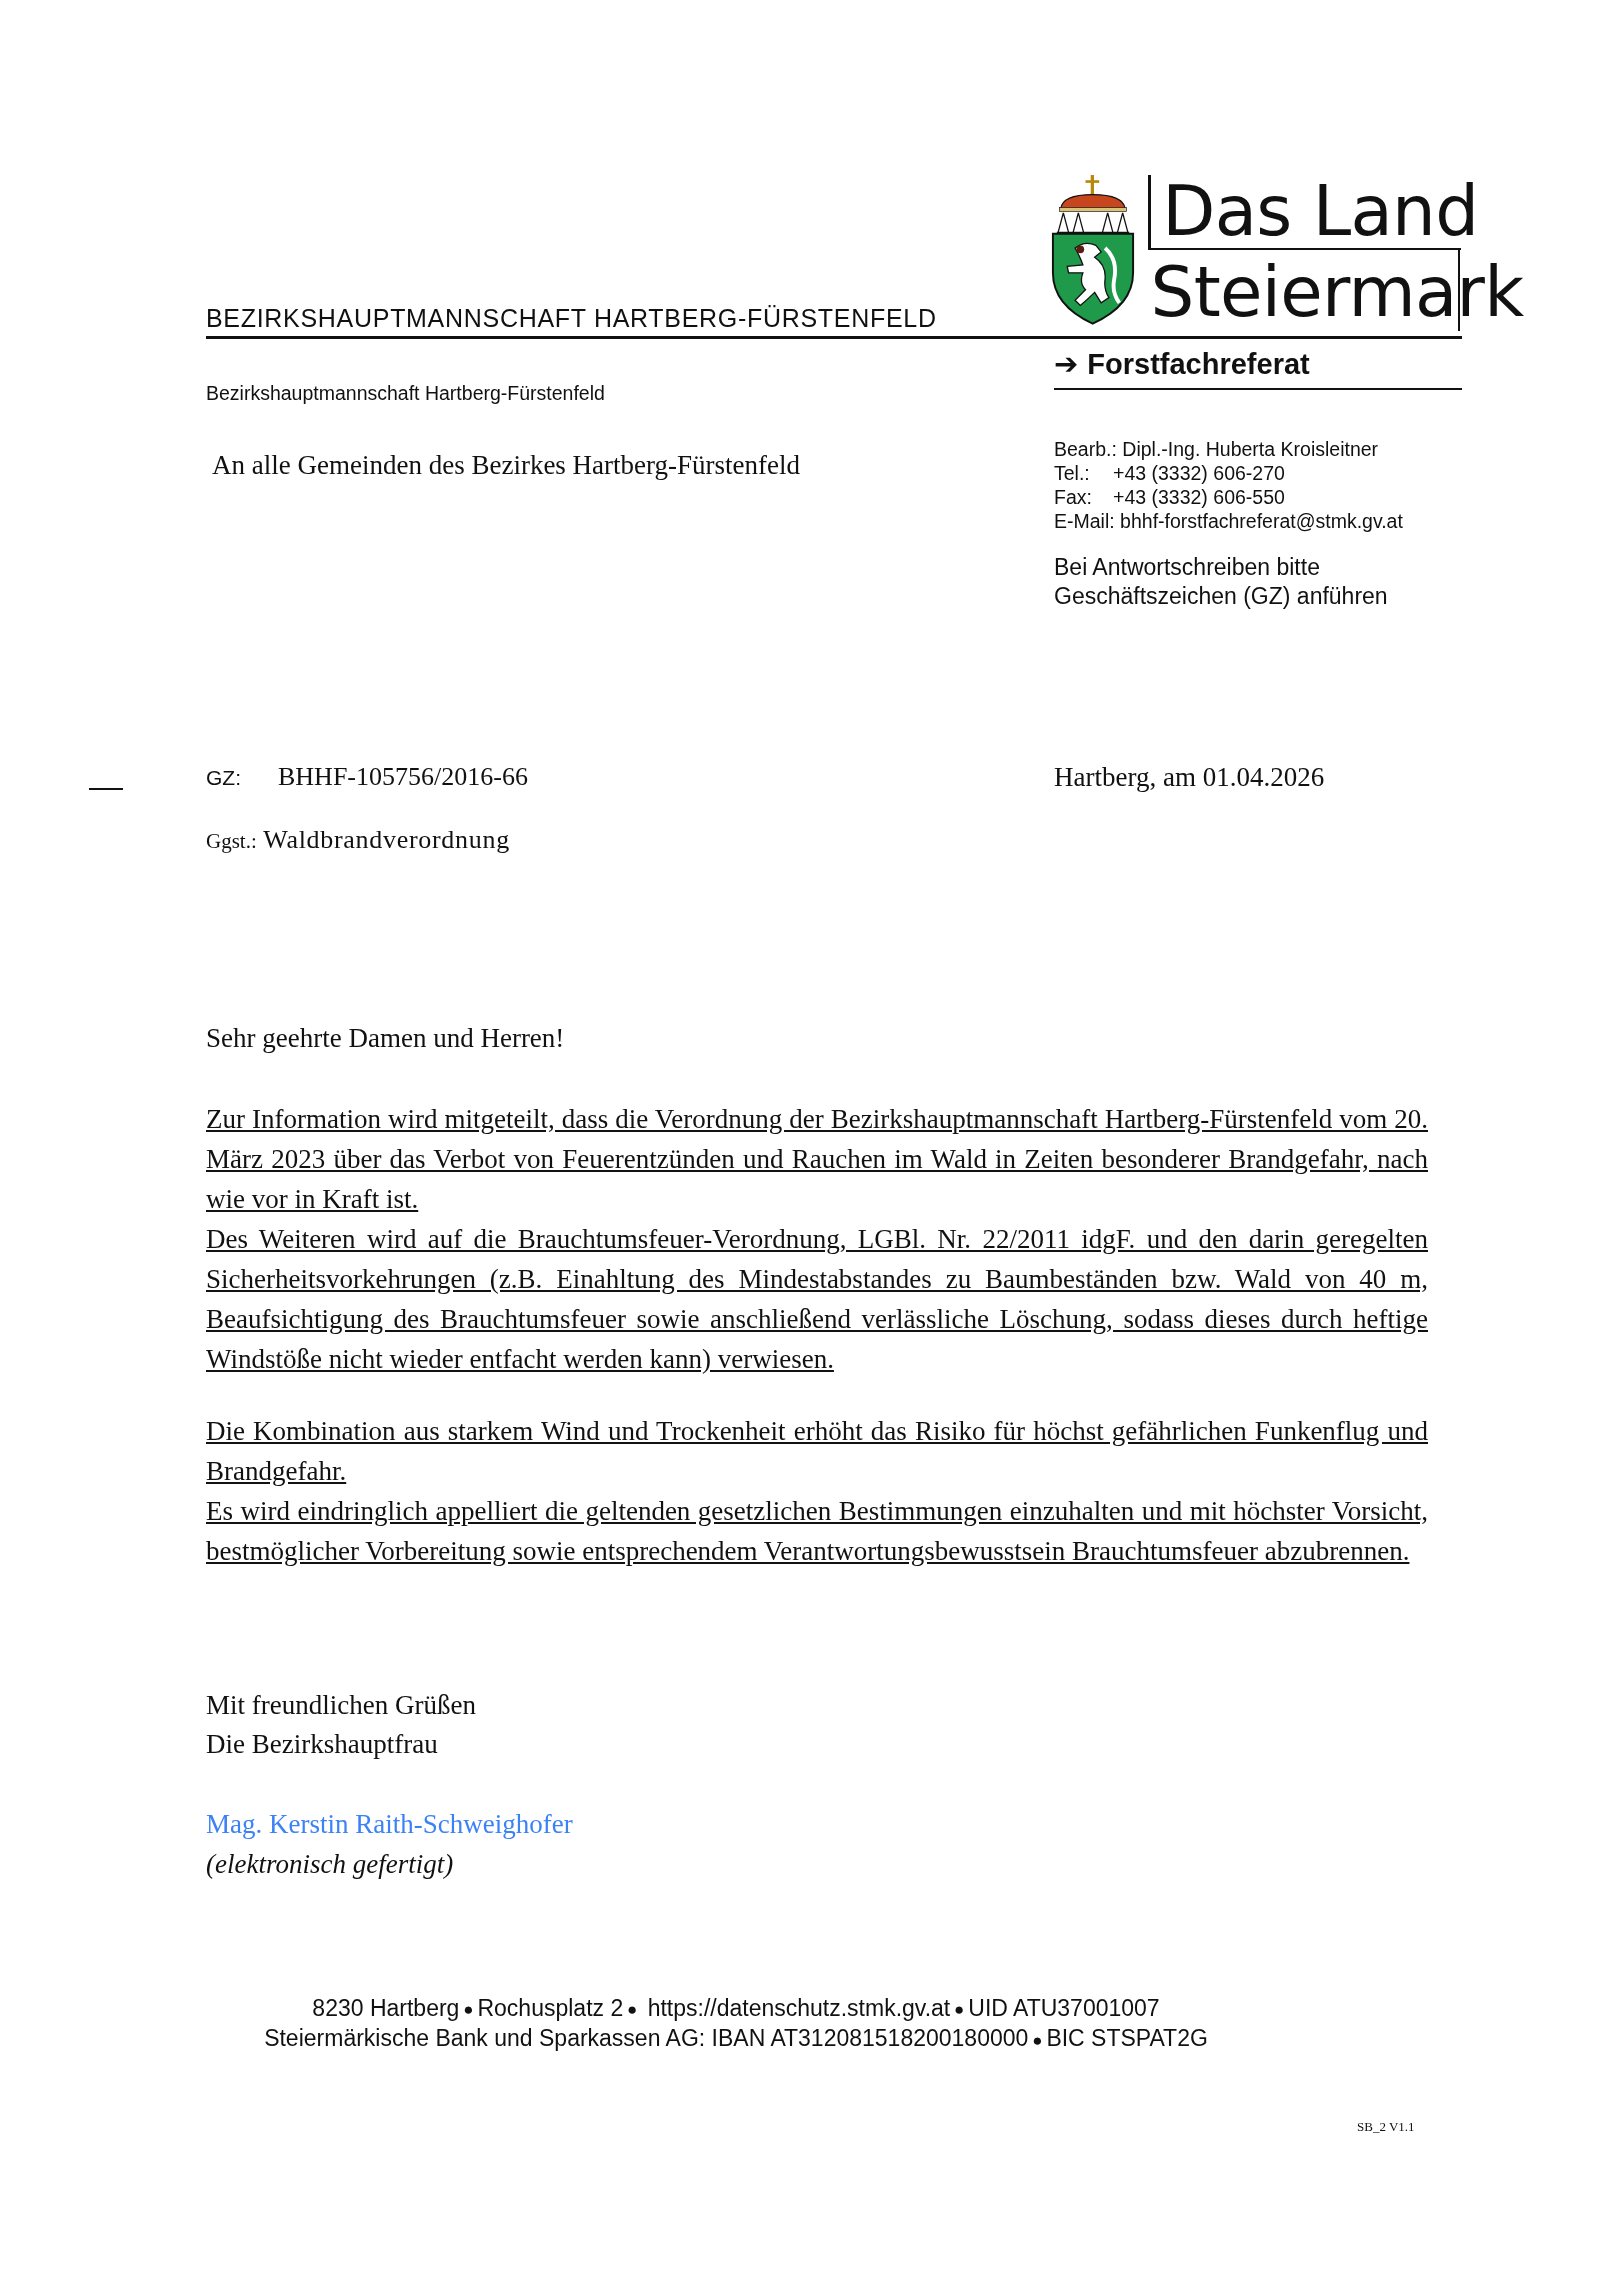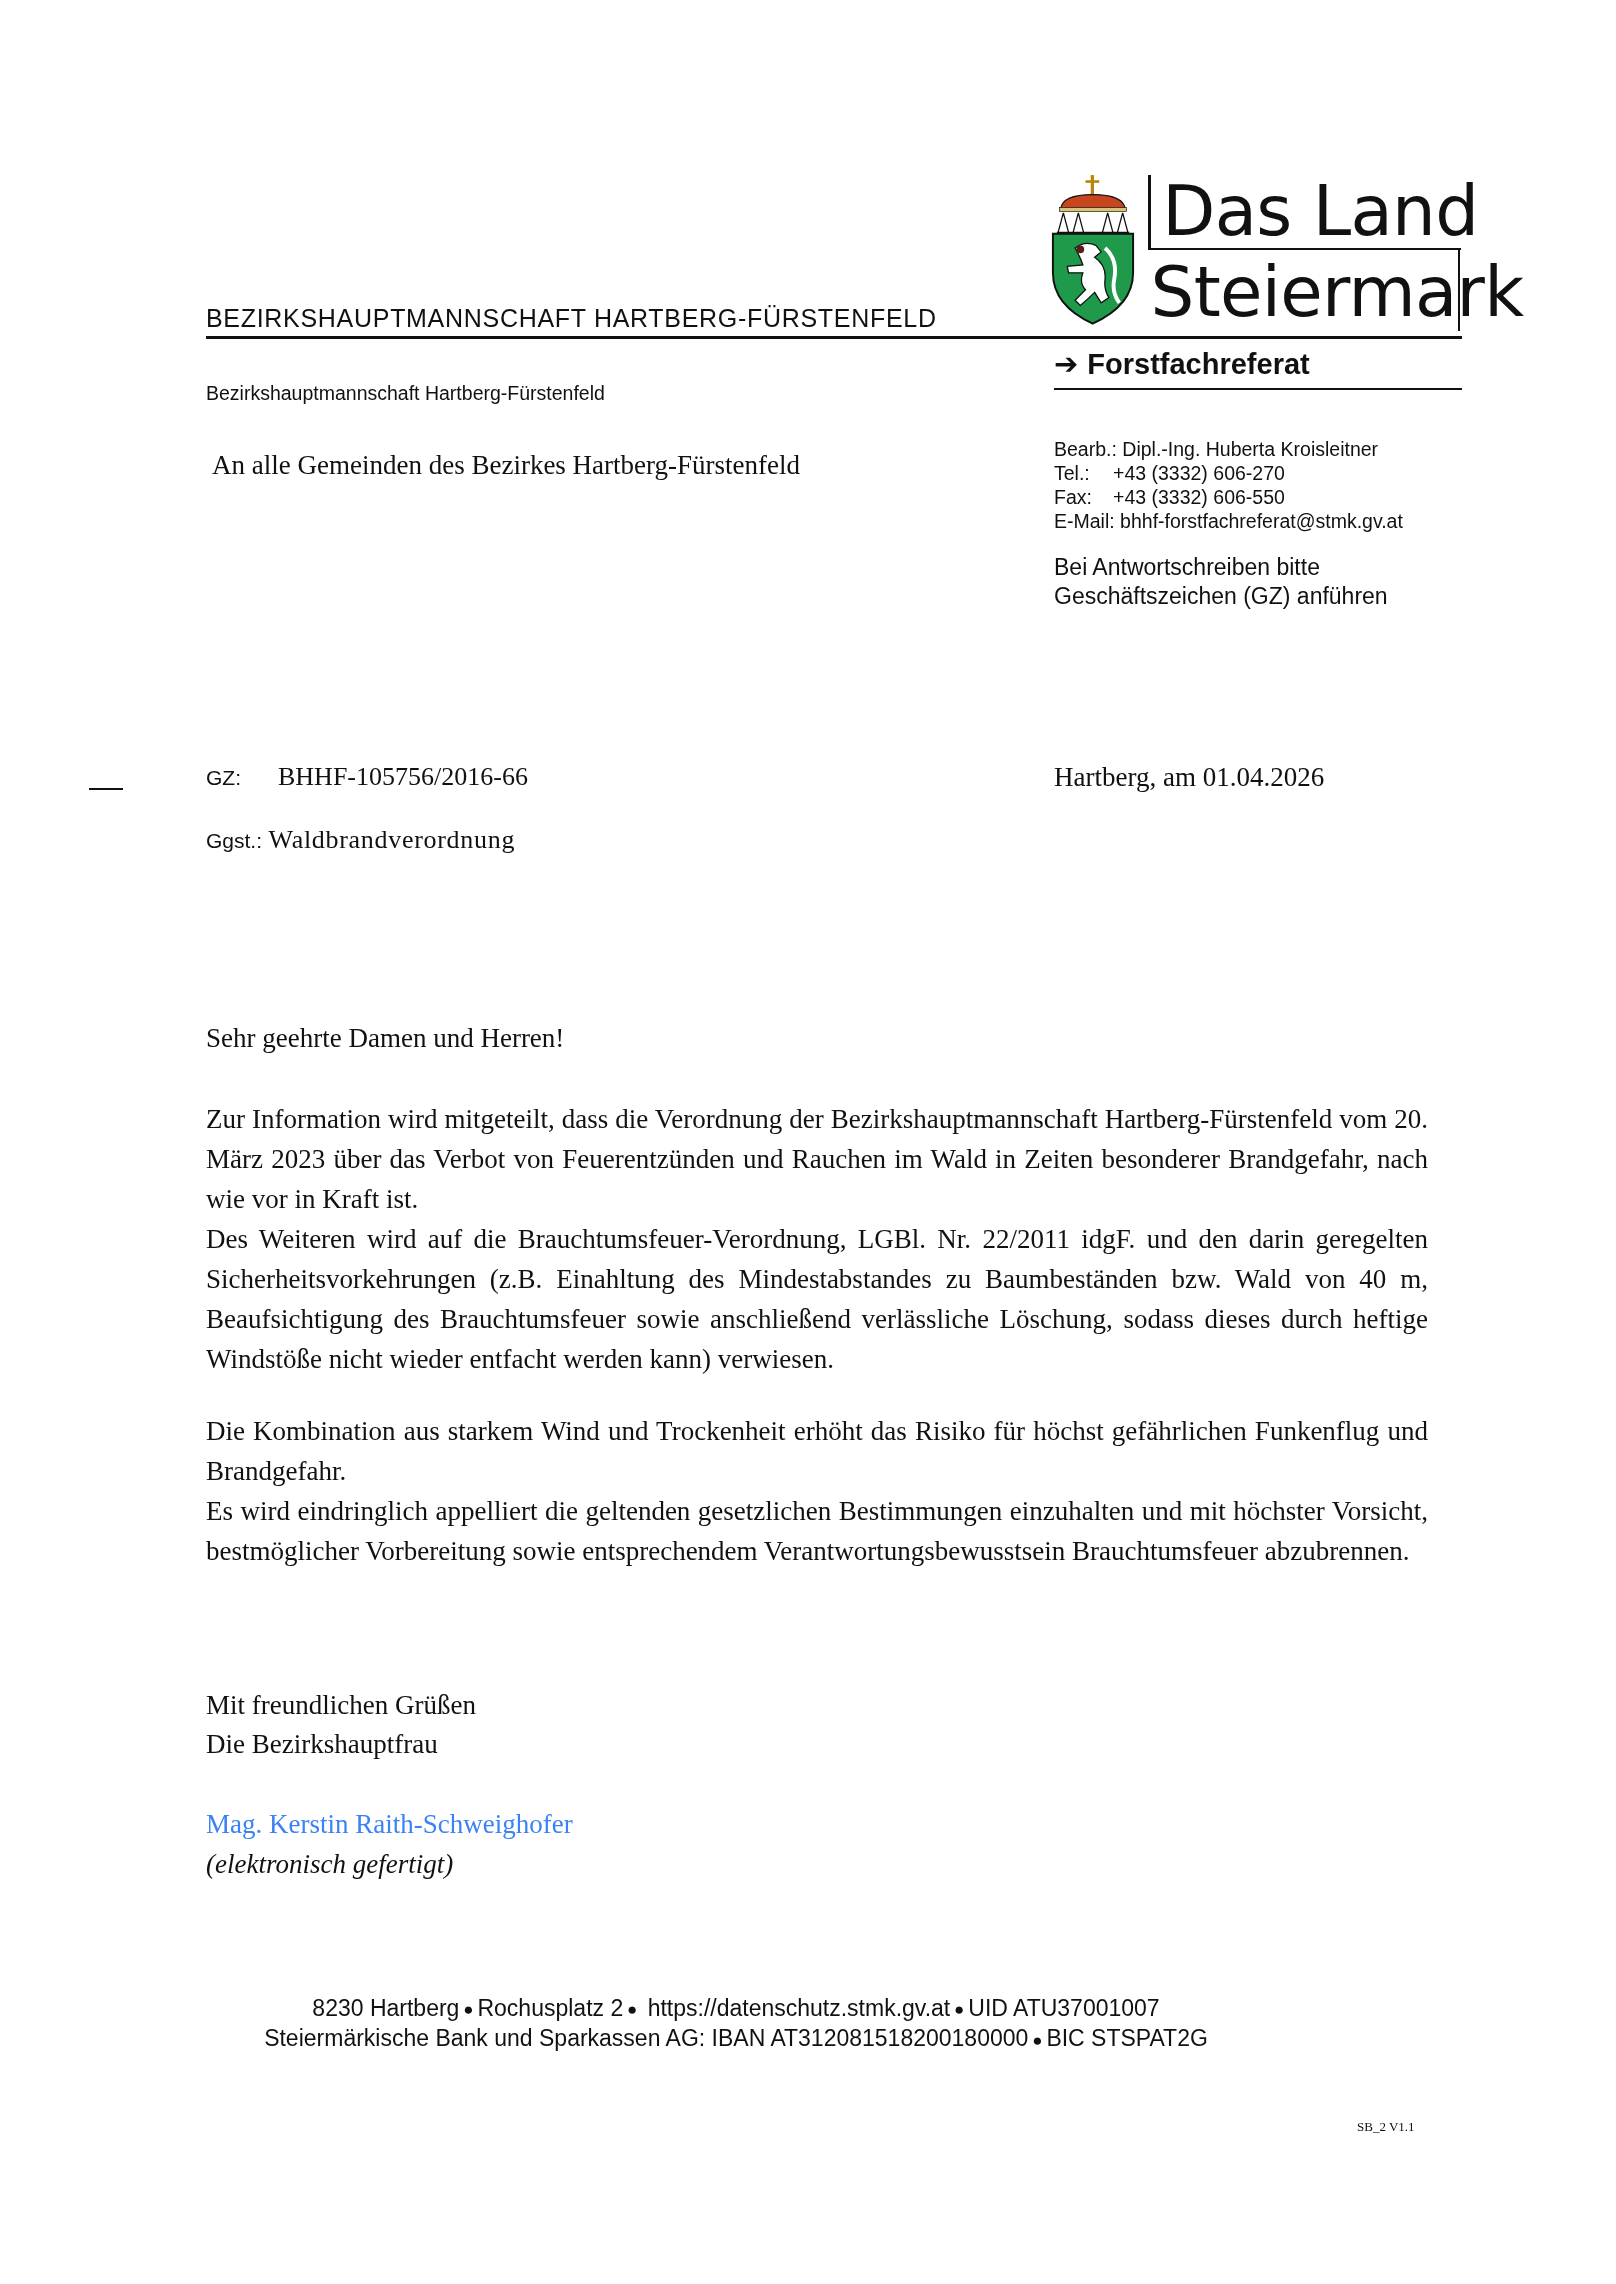--- a/index.html
+++ b/index.html
@@ -31,31 +31,31 @@
     #contact { left: 1054px; top: 437px; font-size: 19.5px; line-height: 24px; white-space: nowrap; }
     #contact .lbl { display: inline-block; width: 59px; }
     #reply-note { left: 1054px; top: 553px; font-size: 23px; line-height: 29px; white-space: nowrap; }
 
     #fold-mark { left: 89px; top: 788px; width: 34px; height: 2px; background: #111; }
 
     #gz { left: 206px; top: 762px; white-space: nowrap; }
     #gz .k { font-family: "Liberation Sans", sans-serif; font-size: 21px; display: inline-block; width: 72px; }
     #gz .v { font-family: Liberation Serif, serif; font-size: 26px; }
     #ggst { left: 206px; top: 825px; white-space: nowrap; }
-    #ggst .k { font-family: Liberation Sans, sans-serif; font-size: 21px; margin-right: 6.5px; }
+    #ggst .k { font-family: Liberation Serif, serif; font-size: 21px; margin-right: 6.5px; }
     #ggst .v { font-family: "Liberation Serif", serif; font-size: 26px; letter-spacing: 0.7px; }
 
     #date { left: 1054px; top: 762px; font-size: 27px; white-space: nowrap; }
 
     #salutation { left: 206px; top: 1023px; font-size: 27px; white-space: nowrap; }
 
     .body-text { left: 206px; width: 1222px; font-size: 27px; line-height: 40px; text-align: justify; }
     #para1 { top: 1099px; }
     #para2 { top: 1411px; }
-    .last-left { text-align-last: left; }
+    .last-left { text-align-last: left; text-decoration: underline; }
 
     #closing { left: 206px; top: 1686px; font-size: 27px; line-height: 39px; white-space: nowrap; }
     #signer { left: 206px; top: 1809px; font-size: 27px; color: #3b82f6; white-space: nowrap; }
     #signed-note { left: 206px; top: 1849px; font-size: 27px; font-style: italic; white-space: nowrap; }
 
     #footer { left: 0; width: 1472px; top: 1994px; text-align: center; font-size: 23px; line-height: 29px; }
     #footer .bullet { font-size: 17px; vertical-align: middle; margin: 0 3.9px; }
     #form-code { left: 1357px; top: 2119px; font-size: 13px; white-space: nowrap; }
   </style>
 </head>

